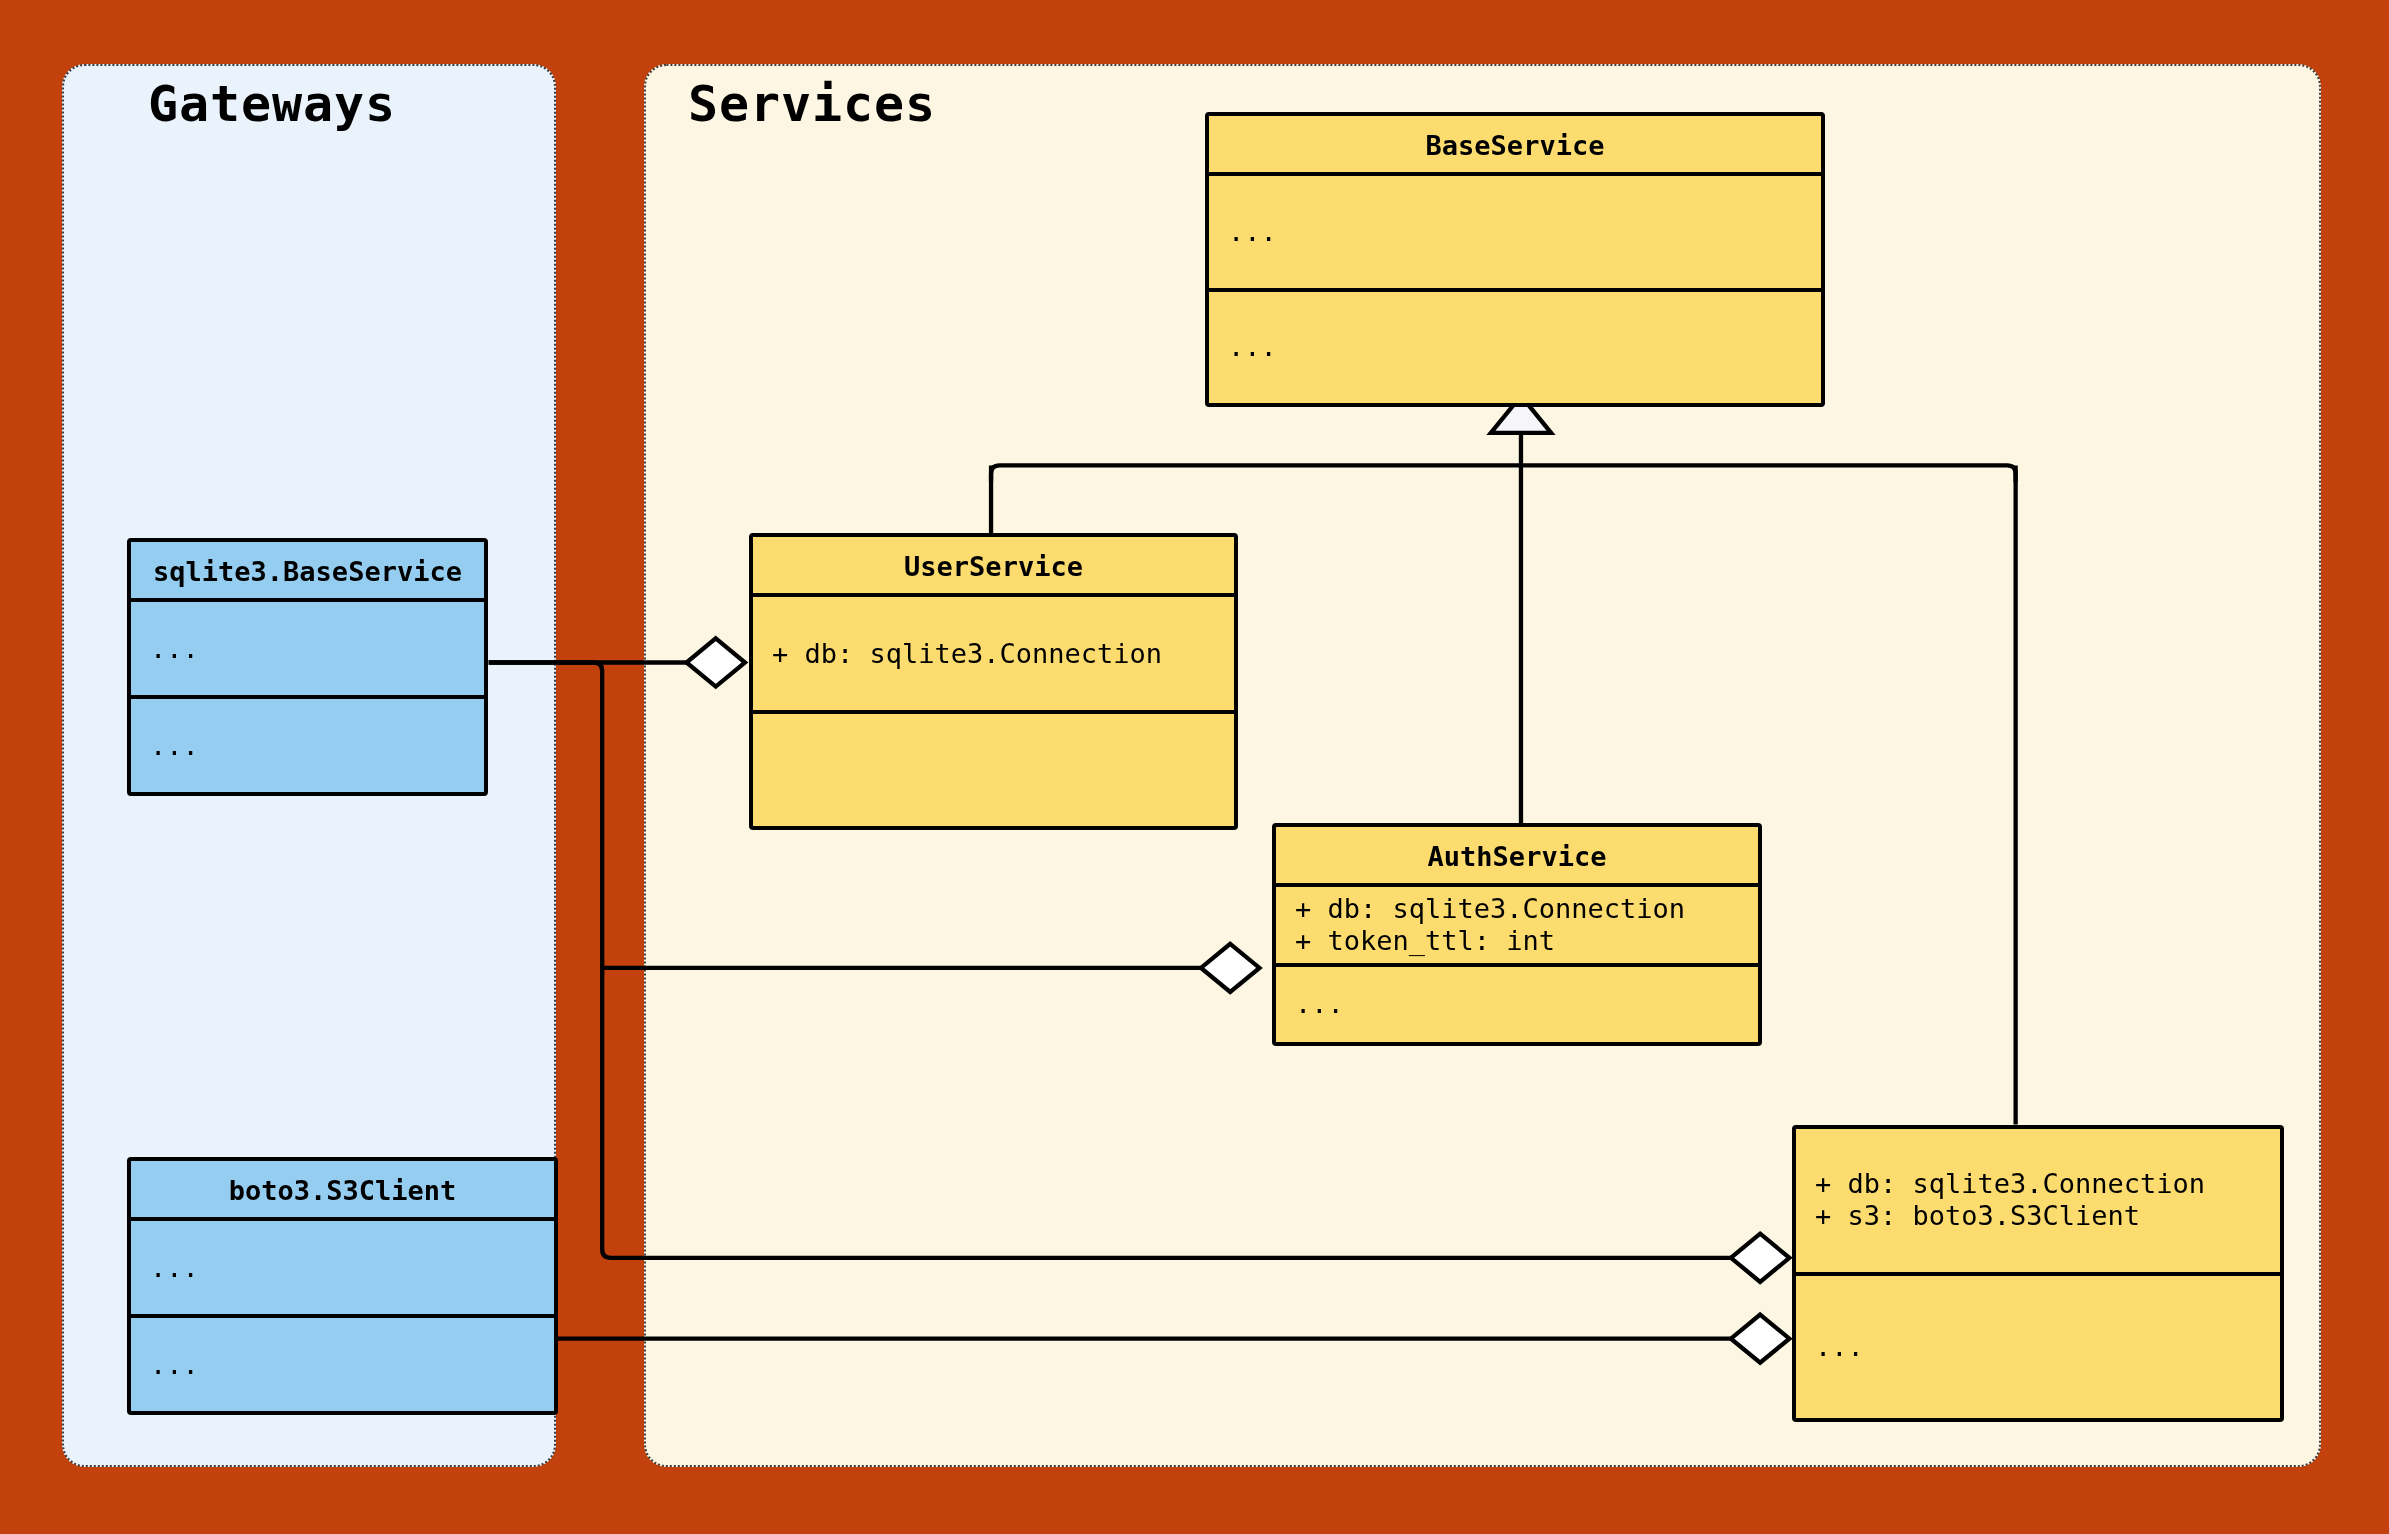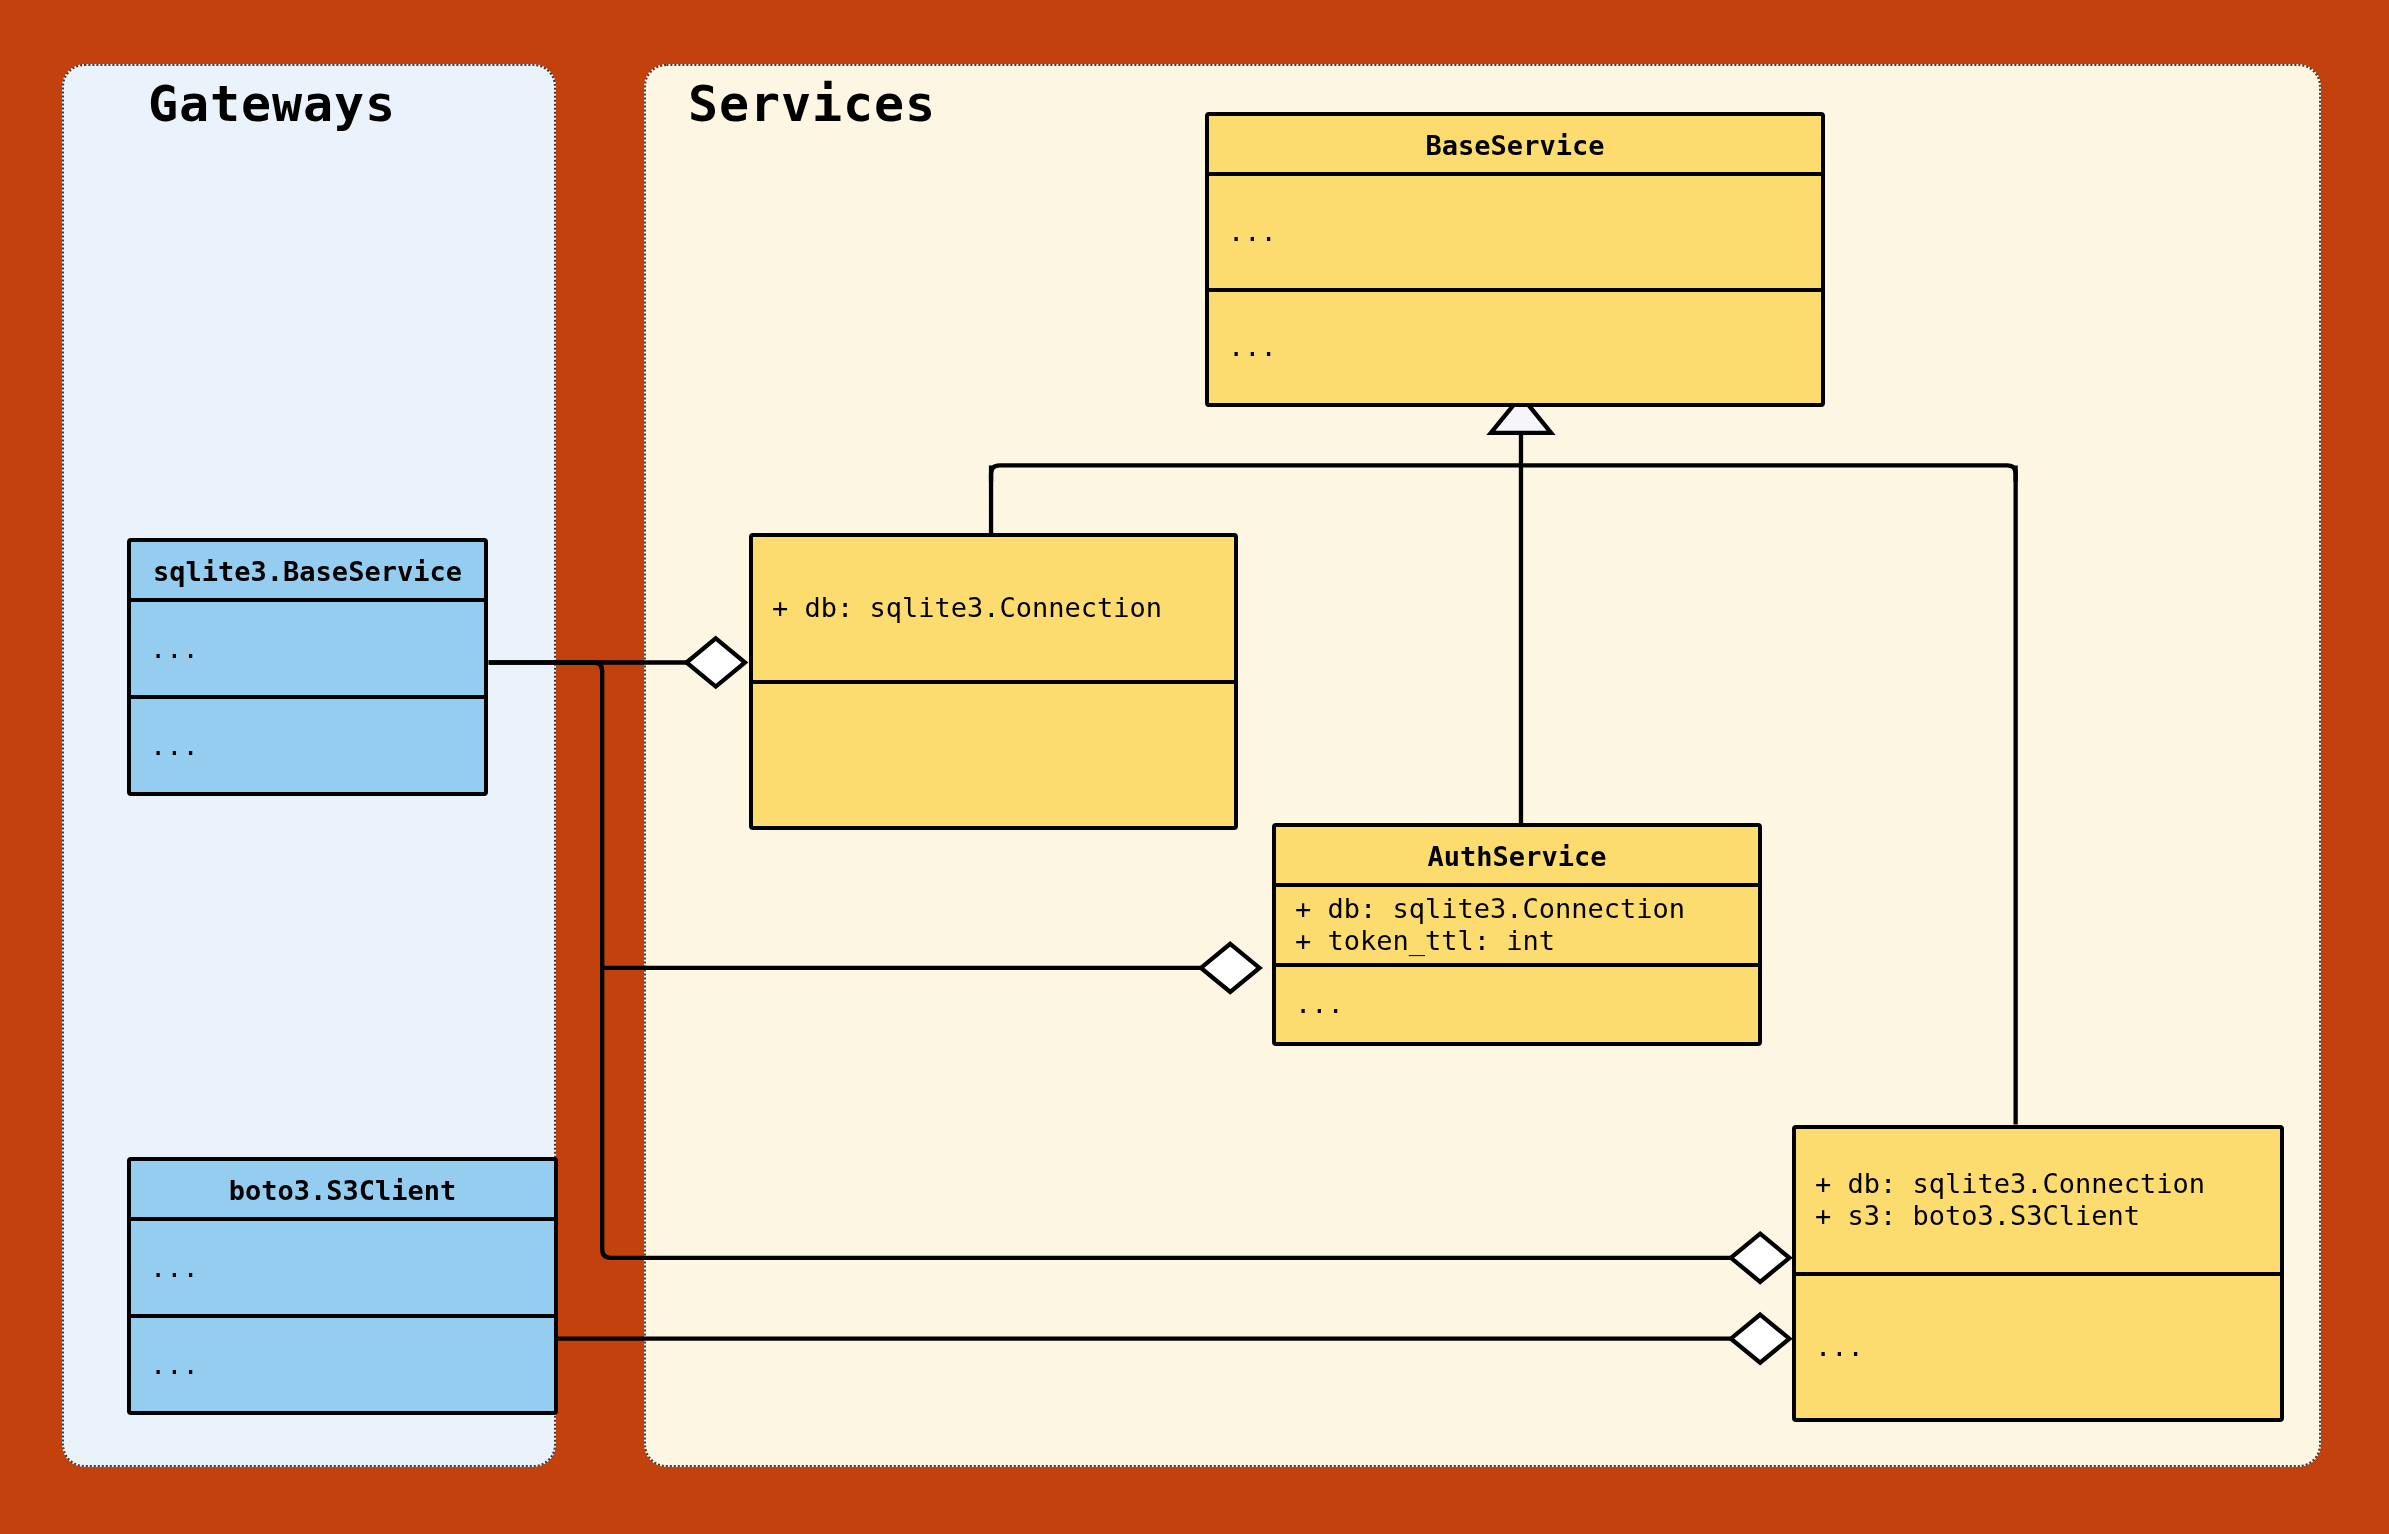--- a/index.html
+++ b/index.html
@@ -123,20 +123,21 @@
     <div class="cls-comp" style="flex:1 1 0;">...</div>
   </div>
 
   <div class="cls yellow" style="left:1205px; top:112px; width:620px; height:295px;">
     <div class="cls-name">BaseService</div>
     <div class="cls-comp divider" style="flex:1 1 0;">...</div>
     <div class="cls-comp" style="flex:1 1 0;">...</div>
   </div>
 
   <div class="cls yellow" style="left:749px; top:533px; width:489px; height:297px;">
+    <div class="cls-name">UserService</div>
     <div class="cls-comp divider" style="flex:1 1 0;">+ db: sqlite3.Connection</div>
     <div class="cls-comp" style="flex:1 1 0;"></div>
   </div>
 
   <div class="cls yellow" style="left:1272px; top:823px; width:490px; height:223px;">
     <div class="cls-name">AuthService</div>
     <div class="cls-comp divider" style="flex:1 1 0;">+ db: sqlite3.Connection
 + token_ttl: int</div>
     <div class="cls-comp" style="flex:1 1 0;">...</div>
   </div>

